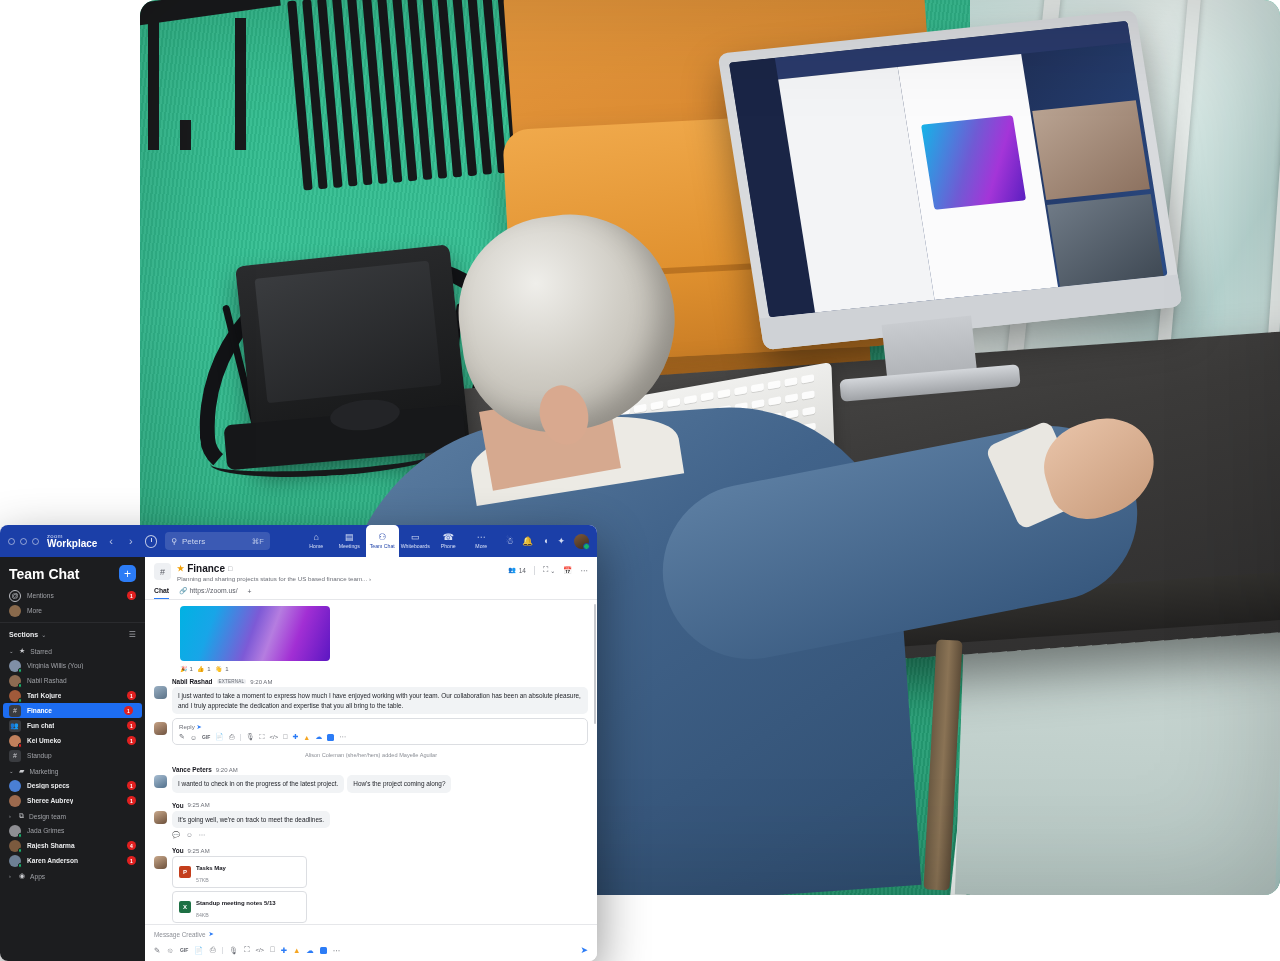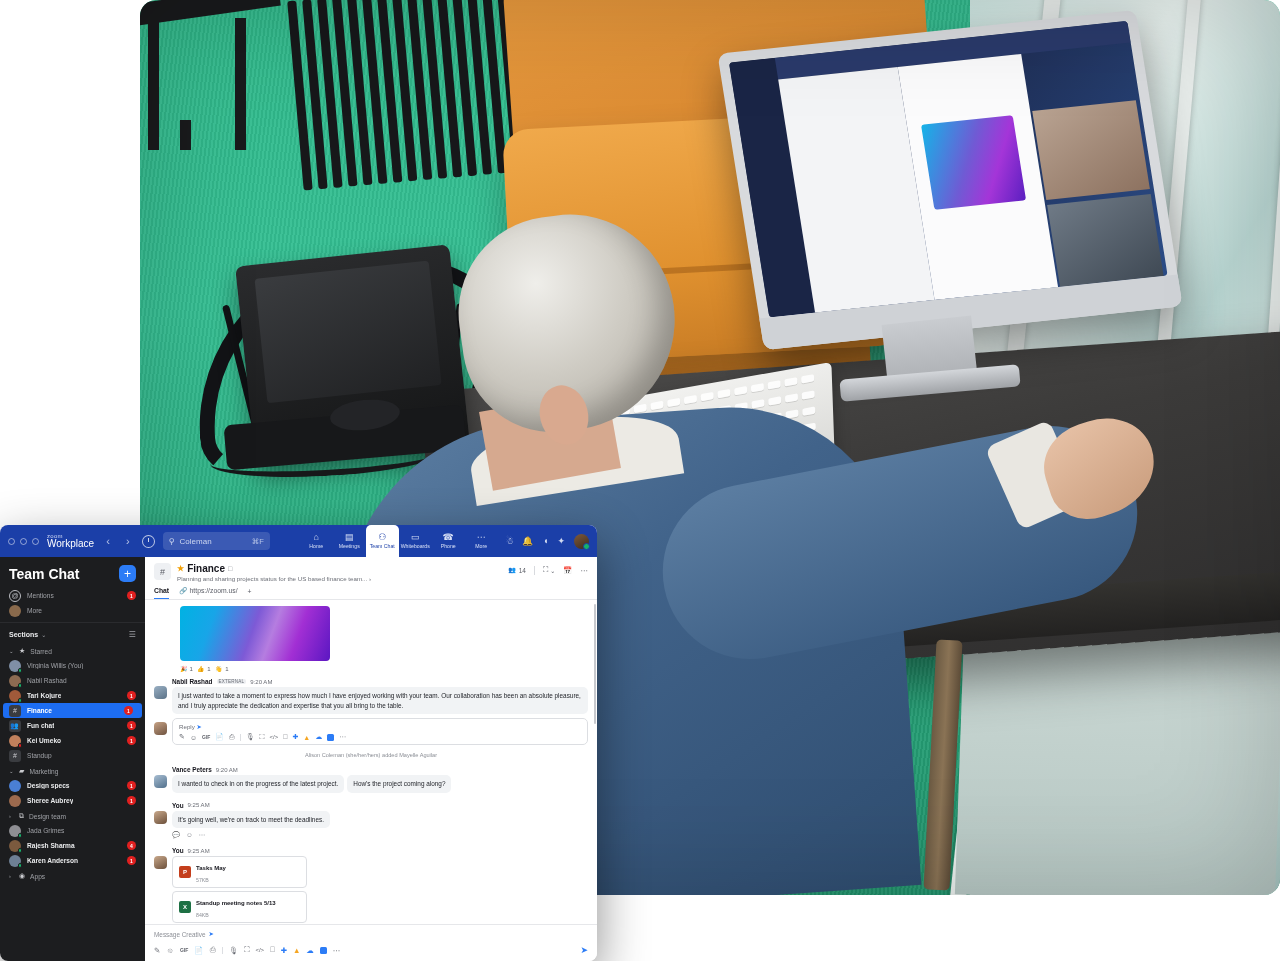--- a/index.html
+++ b/index.html
@@ -183,21 +183,21 @@
   }
   
   .titlebar {
     height: 32px; background: #1b3fa8; display: flex; align-items: center;
     padding: 0 8px; gap: 8px; color: #e7ecfa;
   }
   .traffic { display:flex; gap:5px; align-items:center; }
   .traffic span { width:7px; height:7px; border-radius:50%; border:1px solid rgba(255,255,255,.5); }
   .brand { line-height:1; }
   .brand .b1 { font-size: 6px; letter-spacing:.3px; color:#cfd9f5; display:block; }
-  .brand .b2 { font-size: 10px; font-weight: 400; color:#fff; display:block; }
+  .brand .b2 { font-size: 10px; font-weight: 700; color:#fff; display:block; }
   .navarrow { opacity:.75; font-size: 11px; width:12px; text-align:center; cursor:pointer; }
   .histicon { width:13px; height:13px; border:1.2px solid rgba(255,255,255,.7); border-radius:50%; position:relative; }
   .histicon::after { content:""; position:absolute; left:5px; top:2.5px; width:1.2px; height:4px; background:rgba(255,255,255,.8); }
   .search {
     background: rgba(255,255,255,.14); border-radius: 4px; height: 18px; width: 108px;
     display:flex; align-items:center; gap:5px; padding: 0 6px; font-size:8px; color:#ccd6f0;
   }
   .search .kbd-hint { margin-left:auto; font-size:7.5px; opacity:.85; }
   .navcenter { display:flex; align-items:flex-end; gap:0; margin-left: 22px; height:32px; }
   .navitem {
@@ -481,21 +481,21 @@
     </div>
     <div class="brand">
       <span class="b1">zoom</span>
       <span class="b2">Workplace</span>
     </div>
     <div class="navarrow">‹</div>
     <div class="navarrow">›</div>
     <div class="histicon"></div>
     <div class="search">
       <span>⚲</span>
-      <span>Coleman</span>
+      <span>Peters</span>
       <span class="kbd-hint">⌘F</span>
     </div>
     <div class="navcenter" id="nav-center">
         <div class="navitem">
           <span class="ic">⌂</span>
           <span>Home</span>
         </div>
         <div class="navitem">
           <span class="ic">▤</span>
           <span>Meetings</span>

